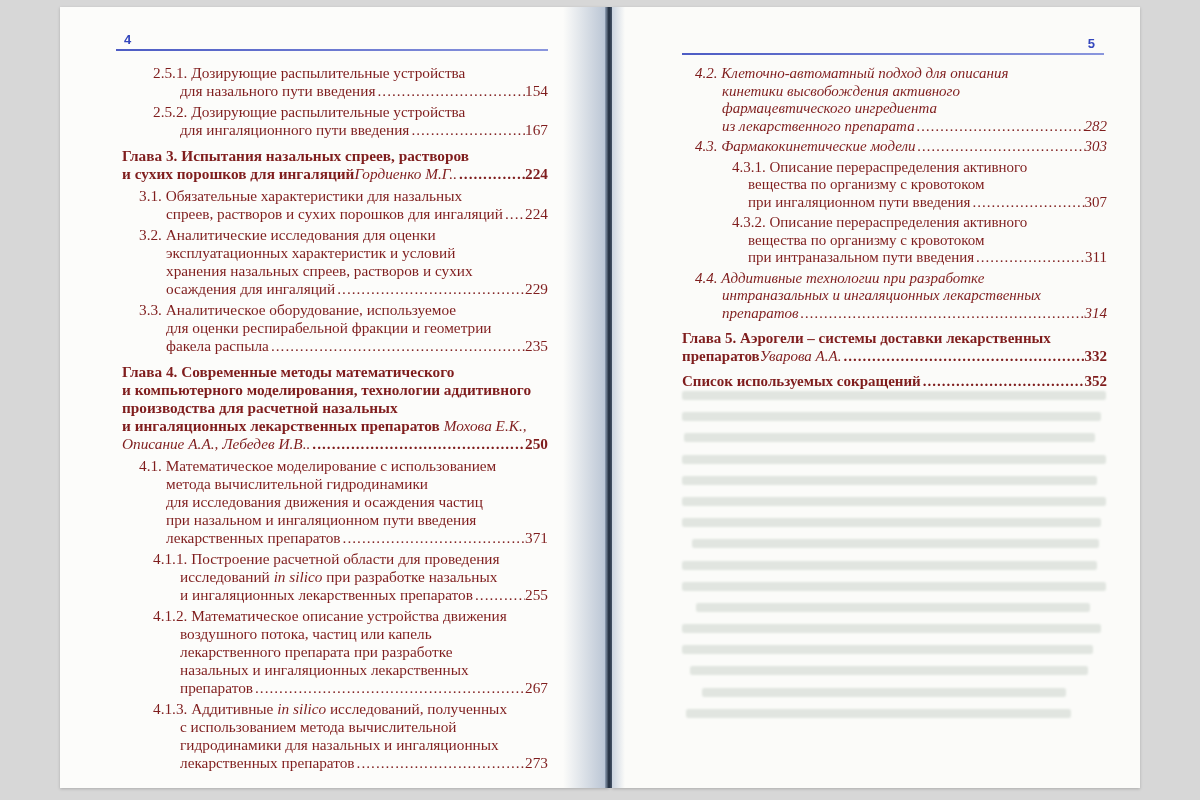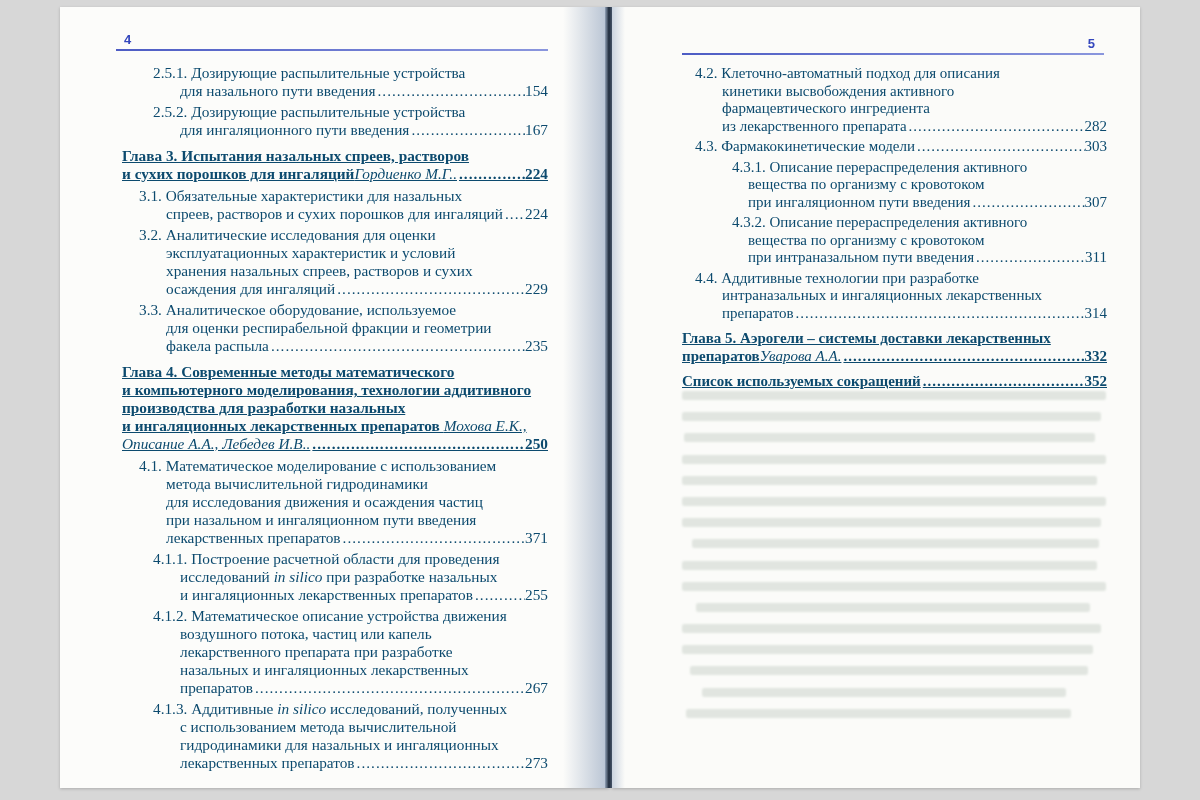--- a/index.html
+++ b/index.html
@@ -13,32 +13,32 @@
   .gutterShadeL{position:absolute;right:0;top:0;bottom:0;width:46px;
          background:linear-gradient(to right,rgba(168,182,202,0),rgba(168,182,202,.85));}
   .gutterShadeR{position:absolute;left:0;top:0;bottom:0;width:13px;
          background:linear-gradient(to right,rgba(188,200,216,.75),rgba(188,200,216,0));}
   .pnum{position:absolute;font-family:"Liberation Sans",sans-serif;font-weight:bold;font-size:13px;color:#3447bd;}
   .pnumL{left:64px;top:25px;}
   .pnumR{right:45px;top:29px;}
   .rule{position:absolute;height:2px;background:linear-gradient(to right,#4d5cc4,#8a96dd);}
   .ruleL{left:56px;top:42px;width:432px;}
   .ruleR{left:70px;top:46px;width:422px;}
-  .toc{position:absolute;color:#0c4a6e;}
+  .toc{position:absolute;color:#7f1d1d;}
   .tocL{left:62px;top:57px;width:426px;font-size:15.3px;}
   .tocR{left:70px;top:58px;width:425px;font-size:15px;}
   .tocL .line{line-height:18px;}
   .tocR .line{line-height:17.5px;}
   .entry{margin:0 0 3px 0;}
   .chapter{margin:8px 0 4px 0;font-weight:bold;}
   .tocL .l2{padding-left:44px;}  .tocL .l2 > .first{margin-left:-27px;}
   .tocL .l3{padding-left:58px;}  .tocL .l3 > .first{margin-left:-27px;}
-  .tocR .l2{padding-left:40px;}  .tocR .l2 > .first{margin-left:-27px;}
+  .tocR .l2{padding-left:40px;font-style:italic;}  .tocR .l2 > .first{margin-left:-27px;}
   .tocR .l3{padding-left:66px;}  .tocR .l3 > .first{margin-left:-16px;}
-  .chapter{padding-left:0;text-decoration:underline;}
+  .chapter{padding-left:0;}
   .i{font-style:italic;}
   .chapter .i{font-weight:normal;}
   .line.last{display:flex;align-items:center;}
   .dots{flex:1;overflow:hidden;white-space:nowrap;letter-spacing:1px;padding:0 2px;}
   .pg{white-space:nowrap;}
   .bleed{position:absolute;left:70px;top:384px;width:428px;}
   .bleed .bline{height:9px;margin-bottom:12.2px;background:#ccd4cc;opacity:.55;
         filter:blur(1.1px);border-radius:2px;}
 </style>
 </head>
@@ -98,21 +98,21 @@
           <div class="line"><span>для оценки респирабельной фракции и геометрии</span></div>
           <div class="line last">
             <span>факела распыла</span>
             <span class="dots">............................................................................................................................................</span>
             <span class="pg">235</span>
           </div>
         </div>
         <div class="entry chapter">
           <div class="line first"><span>Глава 4. Современные методы математического</span></div>
           <div class="line"><span>и компьютерного моделирования, технологии аддитивного</span></div>
-          <div class="line"><span>производства для разработки назальных</span></div>
+          <div class="line"><span>производства для расчетной назальных</span></div>
           <div class="line"><span>и ингаляционных лекарственных препаратов </span><span class="i">Мохова Е.К.,</span></div>
           <div class="line last">
             <span class="i">Описание А.А., Лебедев И.В..</span>
             <span class="dots">............................................................................................................................................</span>
             <span class="pg">250</span>
           </div>
         </div>
         <div class="entry l2">
           <div class="line first"><span>4.1. Математическое моделирование с использованием</span></div>
           <div class="line"><span>метода вычислительной гидродинамики</span></div>

